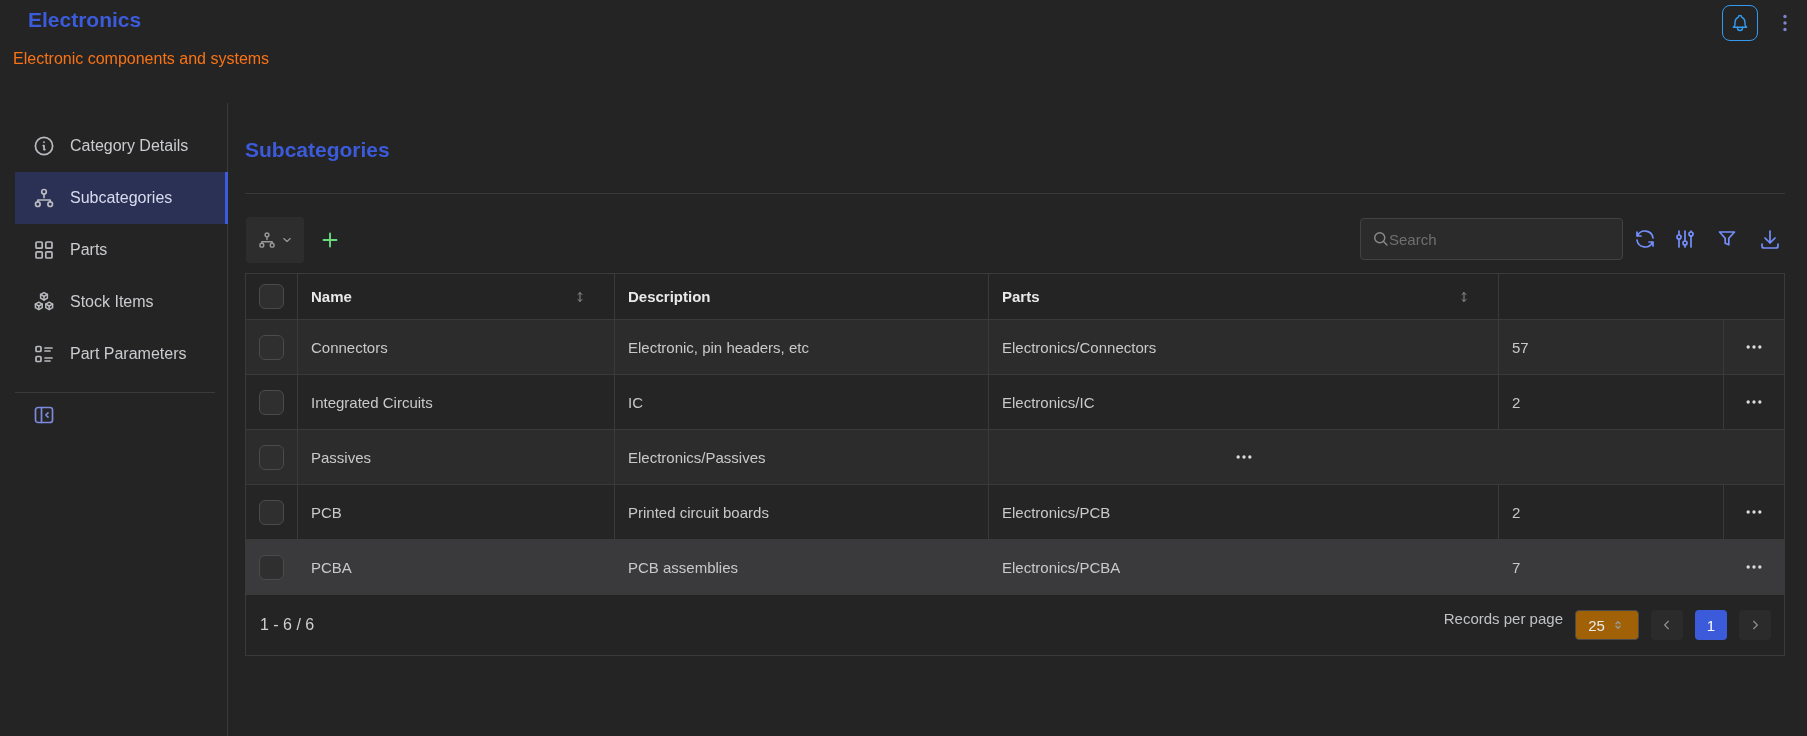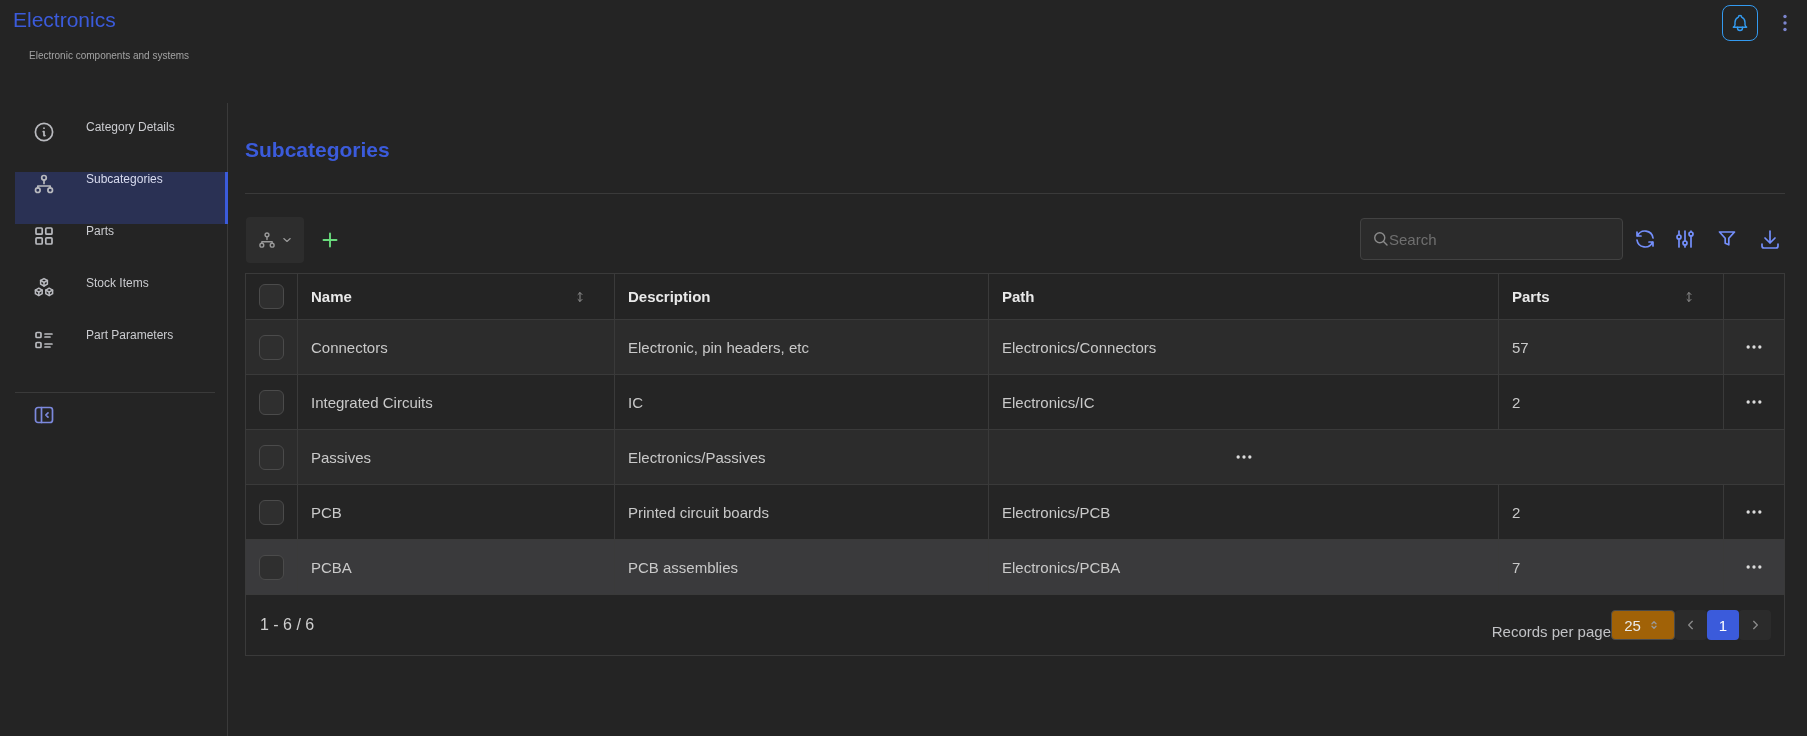--- a/index.html
+++ b/index.html
@@ -14,33 +14,33 @@
     position:relative;background:var(--bg);overflow:hidden;
     font-family:"Liberation Sans",sans-serif;color:var(--text);
   }
   .abs{position:absolute}
   .icon{display:inline-flex;align-items:center;justify-content:center;flex:none}
   .icon svg{display:block;width:100%;height:100%}
   .i24{width:24px;height:24px}.i20{width:20px;height:20px}
   .i16{width:16px;height:16px}.i14{width:14px;height:14px}
 
   
-  .page-title{left:13px;top:8px;font-size:21px;font-weight:400;color:var(--accent-blue)}
-  .page-subtitle{left:29px;top:50px;font-size:10px;color:#a3a3a3}
+  .page-title{left:28px;top:8px;font-size:21px;font-weight:700;color:var(--accent-blue)}
+  .page-subtitle{left:13px;top:50px;font-size:16px;color:#f97316}
   .bell-btn{left:1722px;top:5px;width:36px;height:36px;border:1px solid var(--bell-blue);
     border-radius:8px;background:transparent;color:var(--bell-blue);
     display:flex;align-items:center;justify-content:center;cursor:pointer}
   .kebab-btn{left:1770px;top:6px;width:30px;height:34px;background:transparent;border:none;
     color:#7c86cf;display:flex;align-items:center;justify-content:center;cursor:pointer}
 
   
   .sidebar-vdivider{left:227px;top:103px;width:1px;height:633px;background:var(--border)}
   .sidebar-nav{left:15px;top:120px;width:212px}
-  .nav-item{position:relative;height:52px;display:flex;align-items:flex-start;gap:30px;
-    padding-left:17px;cursor:pointer;font-size:12px;color:#cbccd0}
+  .nav-item{position:relative;height:52px;display:flex;align-items:center;gap:14px;
+    padding-left:17px;cursor:pointer;font-size:16px;color:#cbccd0}
   .nav-item .nav-icon{color:#b9babf}
   .nav-item.selected{background:var(--nav-selected-bg);color:#d9dcef}
   .nav-item.selected::after{content:"";position:absolute;right:-1px;top:0;bottom:0;width:3px;
     background:var(--accent-blue)}
   .sidebar-hdivider{left:15px;top:392px;width:200px;height:1px;background:var(--border)}
   .collapse-btn{left:29px;top:400px;width:30px;height:30px;background:transparent;border:none;
     color:#7c89dd;display:flex;align-items:center;justify-content:center;cursor:pointer}
 
   
   .main-heading{left:245px;top:138px;font-size:21px;font-weight:700;color:var(--accent-blue)}
@@ -78,21 +78,21 @@
   .th{font-weight:700;color:#e9e9e9;justify-content:space-between;padding-right:26px}
   .sort{color:#8f8f8f}
   .checkbox{width:25px;height:25px;border:1px solid #4b4b4b;border-radius:6px;background:#2f2f2f;
     cursor:pointer}
   .dots-btn{background:transparent;border:none;color:#dcdcdc;width:40px;height:40px;
     display:flex;align-items:center;justify-content:center;cursor:pointer}
 
   .t-footer{height:61px;border-top:1px solid var(--border);display:flex;align-items:center;
     justify-content:space-between;padding:0 13px;background:var(--bg)}
   .range-label{font-size:16px;color:#cfcfcf;padding-left:1px}
-  .footer-right{display:flex;align-items:flex-end;}
+  .footer-right{display:flex;align-items:flex-start;gap:12px}
   .rpp-label{font-size:15px;color:#c1c2c5}
   .rpp-select{height:30px;min-width:64px;background:#a16207;border:1px solid #4a4a4a;border-radius:4px;
     display:flex;align-items:center;justify-content:center;gap:5px;padding:0 8px;cursor:pointer}
   .rpp-select .val{font-size:15px;color:#e9e9e9}
   .rpp-select .sel-glyph{color:#9a9a9a}
   .page-btn{width:32px;height:30px;border:none;border-radius:4px;background:var(--panel);
     color:#8a8a8a;display:flex;align-items:center;justify-content:center;cursor:pointer;font-size:15px}
   .page-btn.active{background:var(--accent-blue);color:#ffffff}
 </style>
 </head>
@@ -276,23 +276,20 @@
       <span class="icon i16 sort">
         <svg viewBox="0 0 24 24" fill="none" stroke="currentColor" stroke-width="1.5" stroke-linecap="round" stroke-linejoin="round">
           <path d="M12 5.5v13"></path>
             <path d="M9 8.3l3-3 3 3"></path>
             <path d="M9 15.7l3 3 3-3"></path>
         </svg>
       </span>
     </div>
     <div class="cell th">
       <span>Description</span>
-    </div>
-    <div class="cell th">
-      <span>Path</span>
     </div>
     <div class="cell th">
       <span>Parts</span>
       <span class="icon i16 sort">
         <svg viewBox="0 0 24 24" fill="none" stroke="currentColor" stroke-width="1.5" stroke-linecap="round" stroke-linejoin="round">
           <path d="M12 5.5v13"></path>
             <path d="M9 8.3l3-3 3 3"></path>
             <path d="M9 15.7l3 3 3-3"></path>
         </svg>
       </span>

